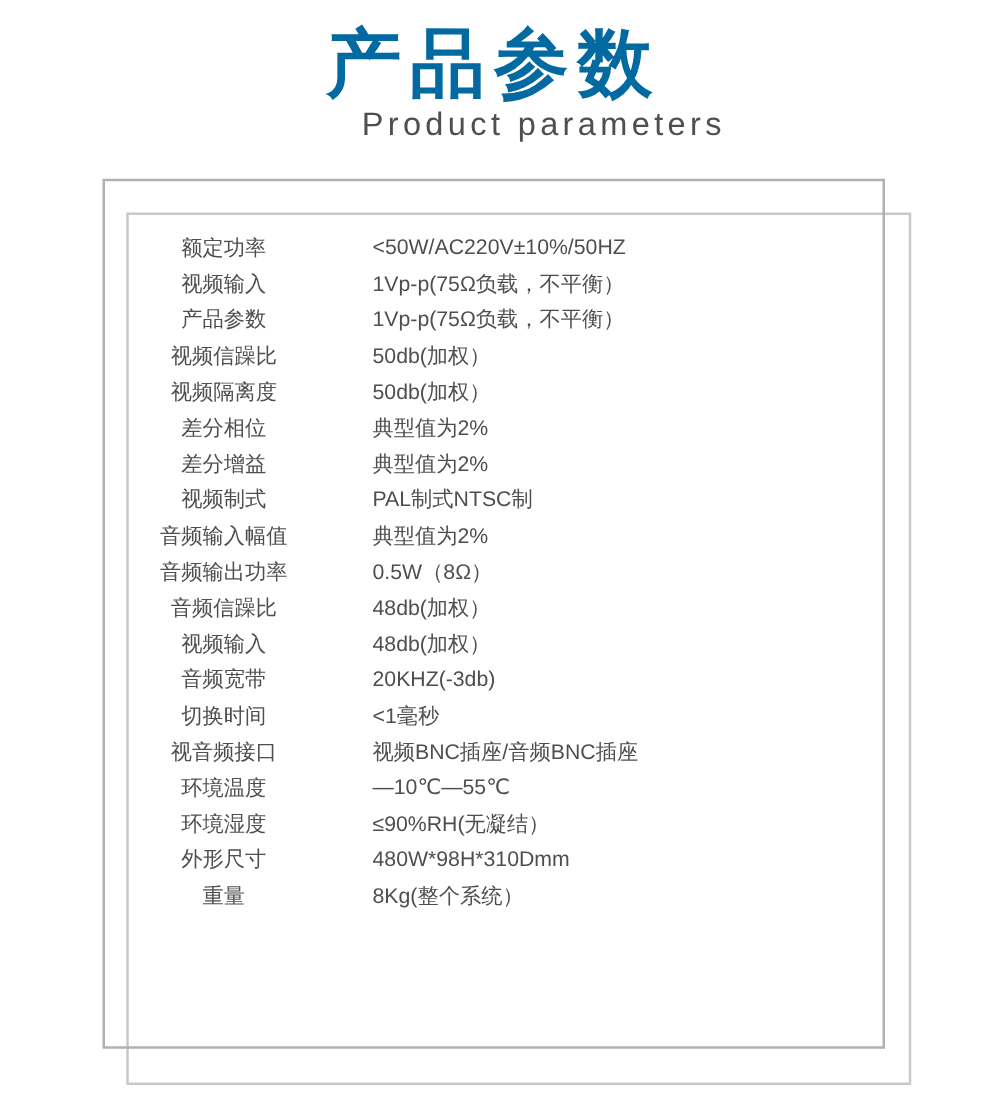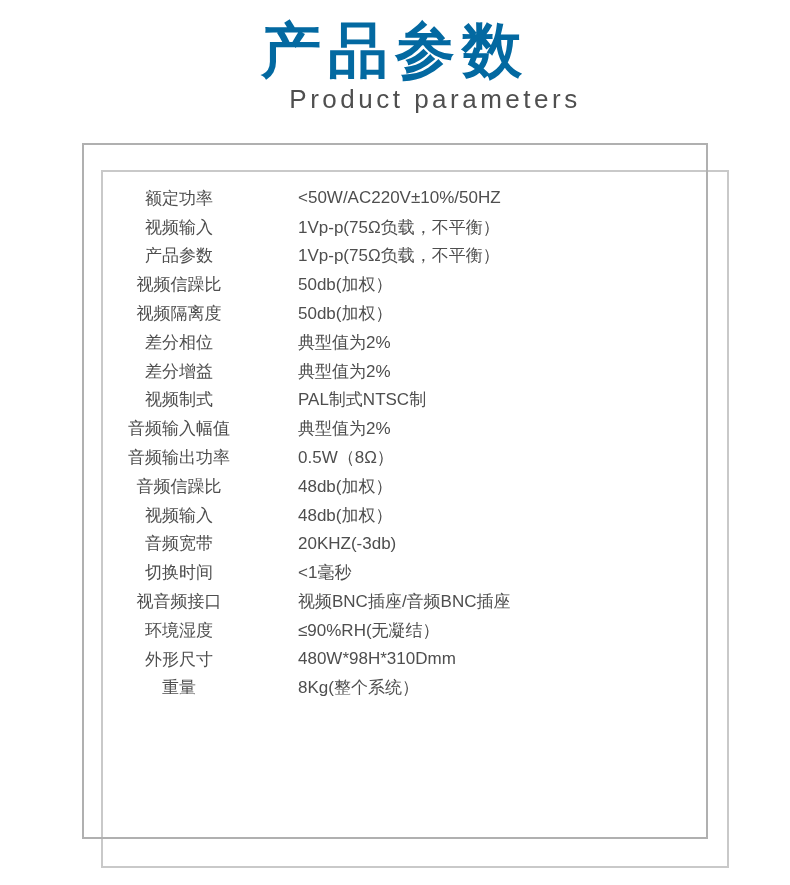--- a/index.html
+++ b/index.html
@@ -168,20 +168,24 @@
   <div class="spec-row">
     <div class="spec-label">切换时间</div>
     <div class="spec-value">&lt;1毫秒</div>
   </div>
 
   <div class="spec-row">
     <div class="spec-label">视音频接口</div>
     <div class="spec-value">视频BNC插座/音频BNC插座</div>
   </div>
 
+  <div class="spec-row">
+    <div class="spec-label">环境温度</div>
+    <div class="spec-value">—10℃—55℃</div>
+  </div>
 
   <div class="spec-row">
     <div class="spec-label">环境湿度</div>
     <div class="spec-value">≤90%RH(无凝结）</div>
   </div>
 
   <div class="spec-row">
     <div class="spec-label">外形尺寸</div>
     <div class="spec-value">480W*98H*310Dmm</div>
   </div>

